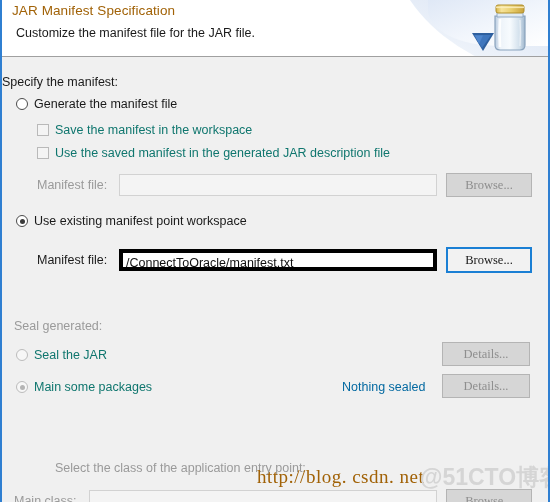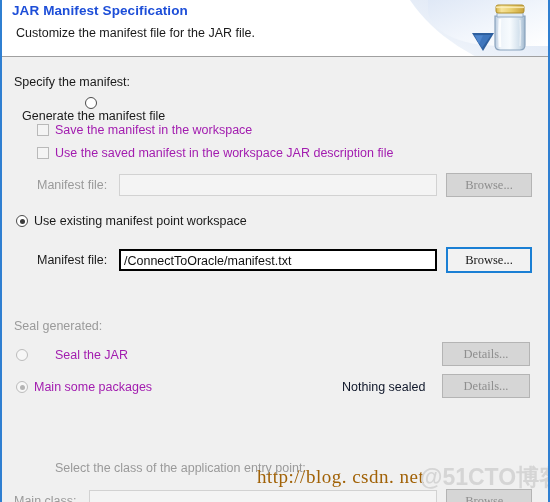--- a/index.html
+++ b/index.html
@@ -45,22 +45,22 @@
     width: 120px;
     height: 46px;
     background: linear-gradient(160deg, #dfe8f6 0%, #f2f6fc 55%, #ffffff 100%);
     border-bottom-left-radius: 70px 36px;
   }
   .header-title {
     position: absolute;
     left: 10px;
     top: 3px;
     font-size: 13.5px;
-    font-weight: bold;
-    color: #1d4ed8;
+    font-weight: normal;
+    color: #a16207;
     letter-spacing: 0.1px;
   }
   .header-subtitle {
     position: absolute;
     left: 14px;
     top: 26px;
     font-size: 12.5px;
     color: #1a1a1a;
   }
 
@@ -123,28 +123,28 @@
   .checkbox {
     width: 12px; height: 12px;
     border: 1px solid #b9b9b9;
     background: #f4f4f4;
     box-sizing: border-box;
     display: inline-block;
     flex: 0 0 auto;
   }
 
   .ctl-label { margin-left: 6px; font-size: 12.5px; color: #1a1a1a; white-space: nowrap; }
-  .ctl-label.disabled { color: #a21caf; }
+  .ctl-label.disabled { color: #0f766e; }
 
   
   .textfield {
     box-sizing: border-box;
     height: 22px;
     background: #ffffff;
-    border: 2px solid #000000;
+    border: 4px solid #000000;
     font-size: 12.5px;
     color: #111111;
     padding: 0 3px;
     line-height: 20px;
     font-family: "Liberation Sans", sans-serif;
     overflow: hidden;
     white-space: nowrap;
   }
   .textfield.disabled {
     border: 1px solid #d2d2d2;
@@ -168,21 +168,21 @@
   .button.disabled {
     background: #d6d6d6;
     border: 1px solid #b4b4b4;
     color: #8e8e8e;
   }
   .button.focused {
     border: 2px solid #1a7fd4;
     background: #f2f2f2;
   }
 
-  .muted-text { color: #0f172a; font-size: 12.5px; }
+  .muted-text { color: #0369a1; font-size: 12.5px; }
 
   
   .watermark {
     position: absolute;
     left: 255px;
     top: 466px;
     font-family: "Liberation Serif", serif;
     font-size: 19px;
     color: #a16207;
     letter-spacing: 0.5px;
@@ -243,37 +243,37 @@
       <rect x="12" y="3" width="28" height="8" rx="2" fill="url(#lid)" stroke="#b08f2c" stroke-width="1"></rect>
       <rect x="12" y="4.5" width="28" height="1.6" fill="#fbefbe" opacity="0.85"></rect>
 
       <path d="M16,17 Q15,30 16,45" stroke="#ffffff" stroke-width="2.6" fill="none" opacity="0.85"></path>
       <path d="M36,18 Q37,30 36,44" stroke="#ffffff" stroke-width="1.4" fill="none" opacity="0.5"></path>
     </svg>
   </div>
 
   <div class="body">
 
-    <div class="row" style="left:12px; top:18px;">
+    <div class="row" style="left:0; top:18px;">
       <span class="section-label">Specify the manifest:</span>
     </div>
 
-    <div class="row" style="left:14px; top:40px;flex-direction:column;">
+    <div class="row" style="left:14px; top:40px;">
       <span class="radio"></span>
       <span class="ctl-label">Generate the manifest file</span>
     </div>
 
     <div class="row" style="left:35px; top:66px;">
       <span class="checkbox"></span>
       <span class="ctl-label disabled">Save the manifest in the workspace</span>
     </div>
 
     <div class="row" style="left:35px; top:89px;">
       <span class="checkbox"></span>
-      <span class="ctl-label disabled">Use the saved manifest in the workspace JAR description file</span>
+      <span class="ctl-label disabled">Use the saved manifest in the generated JAR description file</span>
     </div>
 
     <div class="row" style="left:35px; top:116px; width:505px;">
       <span class="section-label disabled" style="width:82px;">Manifest file:</span>
       <div class="textfield disabled" style="width:318px;"></div>
       <div class="button disabled" style="width:86px; margin-left:9px;">Browse...</div>
     </div>
 
     <div class="row" style="left:14px; top:157px;">
       <span class="radio checked"></span>
@@ -283,21 +283,21 @@
     <div class="row" style="left:35px; top:190px; width:505px;">
       <span class="section-label" style="width:82px;">Manifest file:</span>
       <div class="textfield" style="width:318px;">/ConnectToOracle/manifest.txt</div>
       <div class="button focused" style="width:86px; margin-left:9px; height:26px;">Browse...</div>
     </div>
 
     <div class="row" style="left:12px; top:262px;">
       <span class="section-label disabled">Seal generated:</span>
     </div>
 
-    <div class="row" style="left:14px; top:291px;gap:21px;">
+    <div class="row" style="left:14px; top:291px;">
       <span class="radio disabled"></span>
       <span class="ctl-label disabled">Seal the JAR</span>
     </div>
     <div class="button disabled" style="position:absolute; left:440px; top:285px; width:88px;">Details...</div>
 
     <div class="row" style="left:14px; top:323px;">
       <span class="radio disabled checked"></span>
       <span class="ctl-label disabled">Main some packages</span>
     </div>
     <div class="muted-text" style="position:absolute; left:340px; top:323px;">Nothing sealed</div>

